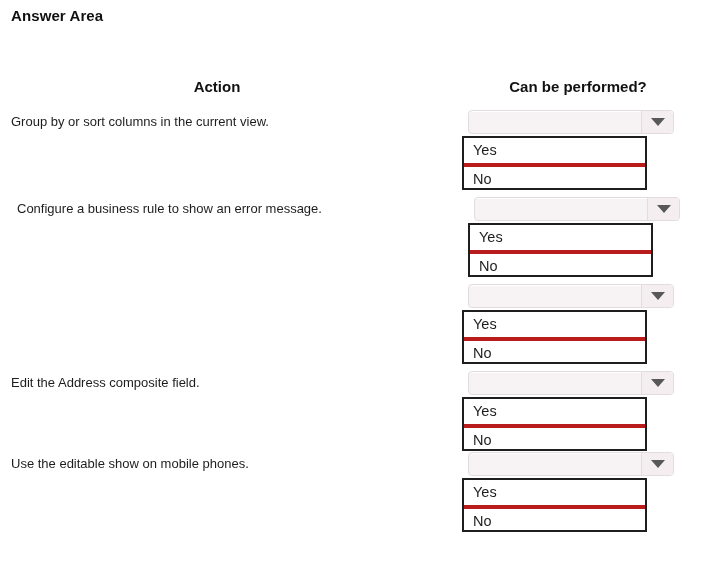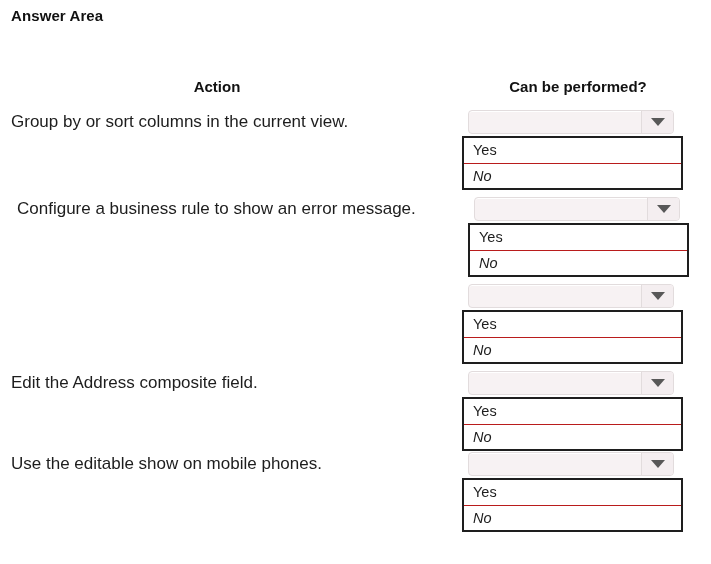--- a/index.html
+++ b/index.html
@@ -58,21 +58,21 @@
   .row {
     position: absolute;
     left: 0;
     width: 711px;
     height: 87px;
   }
   .action-label {
     position: absolute;
     left: 11px;
     top: 0px;
-    font-size: 17px;
+    font-size: 13px;
     font-weight: normal;
     color: #1d1d1d;
     white-space: nowrap;
     line-height: 24px;
   }
 
   
   .dropdown-group {
     position: absolute;
     left: 462px;
@@ -121,38 +121,37 @@
     border-left: 7px solid transparent;
     border-right: 7px solid transparent;
     border-top: 8px solid #585858;
   }
 
   
   .listbox {
     position: absolute;
     left: 0px;
     top: 26px;
-    width: 221px;
+    width: 185px;
     box-sizing: border-box;
     background: #f97316;
     border: 2px solid #1e1e1e;
   }
   .list-option {
     height: 25px;
     line-height: 25px;
     padding-left: 9px;
     font-size: 14.5px;
     color: #1d1d1d;
     background: #ffffff;
     white-space: nowrap;
     box-sizing: border-box;
   }
   .list-option + .list-option {
-    border-top: 1px solid #b91c1c;
-    font-style: italic;
+    border-top: 4px solid #b91c1c;
   }
 </style>
 </head>
 <body>
 
 <div id="page">
 
   <div class="answer-area-title">Answer Area</div>
 
   <div class="col-header canbe">Can be performed?</div>

